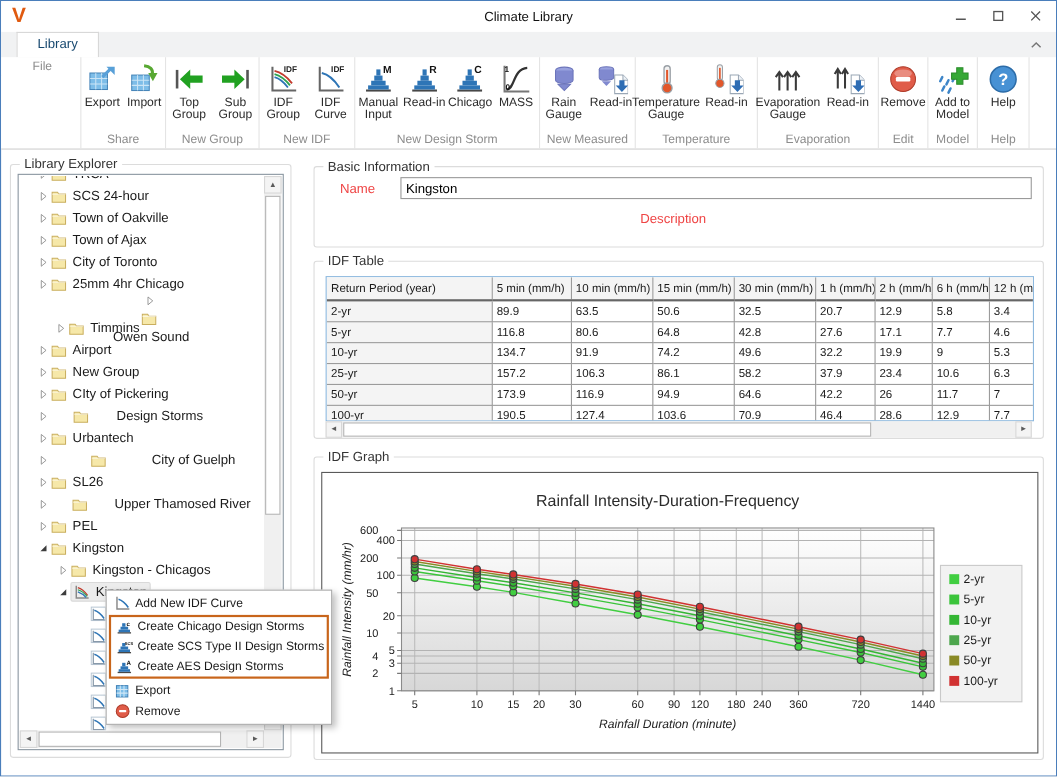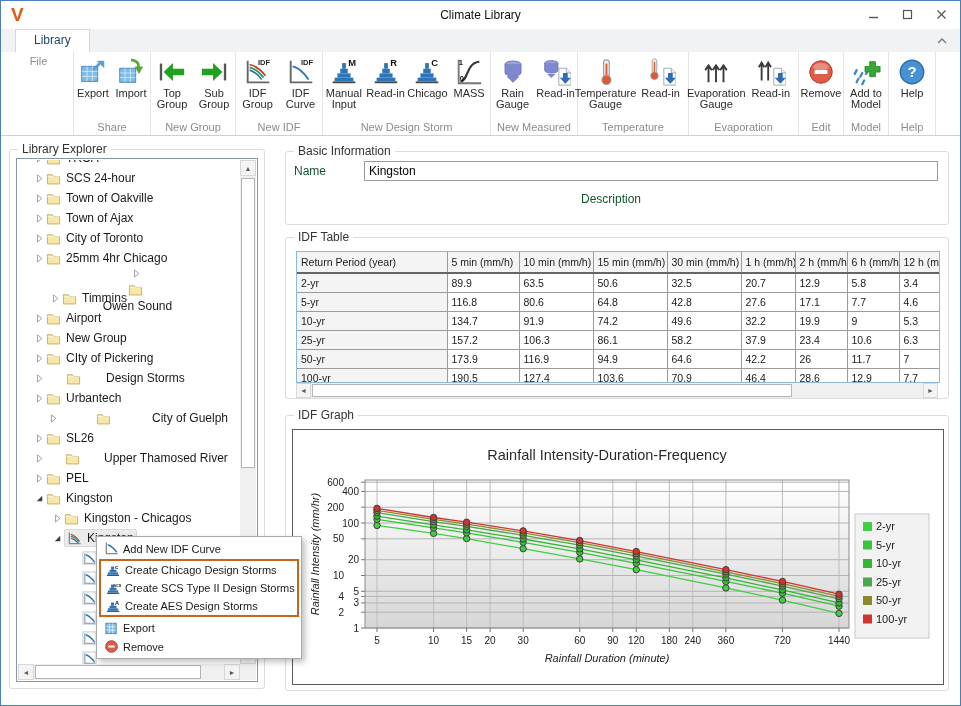--- a/index.html
+++ b/index.html
@@ -52,21 +52,21 @@
   
   #context-menu{position:absolute;left:95px;top:535px;width:206px;background:#fff;border:1px solid #ababab;box-shadow:3px 3px 6px rgba(0,0,0,.25);padding:2px;z-index:50;box-sizing:border-box;}
   .menu-item{height:19px;display:flex;align-items:center;font-size:11px;color:#1a1a1a;cursor:default;}
   .menu-ico{width:24px;display:flex;justify-content:center;flex:0 0 24px;}
   .menu-highlight{border:2px solid #c8651b;margin:1px 0;}
   .menu-highlight .menu-item{height:18px;}
 
   
   #basic-info{left:284px;top:150px;width:664px;height:74px;}
   .bi-row{position:absolute;left:8px;right:10px;height:20px;display:flex;align-items:center;}
-  .bi-label{width:62px;text-align:left;padding-right:8px;font-size:12px;color:#14532d;flex:0 0 62px;}
+  .bi-label{width:62px;text-align:center;padding-right:8px;font-size:12px;color:#ef4444;flex:0 0 62px;}
   .bi-input{flex:1;height:18px;border:1px solid #9a9a9a;font-size:12px;padding:0 4px;font-family:"Liberation Sans",sans-serif;background:#fff;}
 
   
   #idf-table-box{left:284px;top:236px;width:664px;height:162px;}
   .table-wrap{position:absolute;left:10px;top:13px;width:642px;height:130px;border:1px solid #8cb8de;overflow:hidden;background:#fff;}
   .idf-tbl{border-collapse:collapse;table-layout:fixed;width:660px;font-size:10.5px;}
   .idf-tbl th,.idf-tbl td{border-right:1px solid #9b9b9b;border-bottom:1px solid #9b9b9b;padding:1px 4px;text-align:left;font-weight:normal;height:16px;overflow:hidden;white-space:nowrap;}
   .idf-tbl thead th{background:#f4f4f4;border-bottom:2px solid #666;height:18px;}
   .idf-tbl td:first-child{background:#f4f4f4;}
   .tbl-hsb{position:absolute;left:10px;top:145px;width:642px;height:15px;background:#f0f0f0;}
@@ -568,21 +568,21 @@
               </svg>
             </span>
             <span class="tree-ico">
               <svg xmlns="http://www.w3.org/2000/svg" viewBox="0 0 16 16" width="15" height="15">
                 <path d="M1.5 4h5.2l1.3 1.8h6.5V13.8H1.5z" fill="#f6e8a9" stroke="#c9ae5e"></path>
                 <path d="M1.5 6h13" stroke="#fff" stroke-opacity=".6"></path>
               </svg>
             </span>
             <span class="tree-label">Urbantech</span>
           </div>
-          <div class="tree-row" style="padding-left: 28px; gap: 36px;">
+          <div class="tree-row" style="padding-left: 14px; gap: 36px;">
             <span class="expander">
               <svg xmlns="http://www.w3.org/2000/svg" viewBox="0 0 14 14" width="11" height="11">
                 <path d="M4.5 2.5L10 7l-5.5 4.5z" fill="#fff" stroke="#8a8a8a"></path>
               </svg>
             </span>
             <span class="tree-ico">
               <svg xmlns="http://www.w3.org/2000/svg" viewBox="0 0 16 16" width="15" height="15">
                 <path d="M1.5 4h5.2l1.3 1.8h6.5V13.8H1.5z" fill="#f6e8a9" stroke="#c9ae5e"></path>
                 <path d="M1.5 6h13" stroke="#fff" stroke-opacity=".6"></path>
               </svg>

